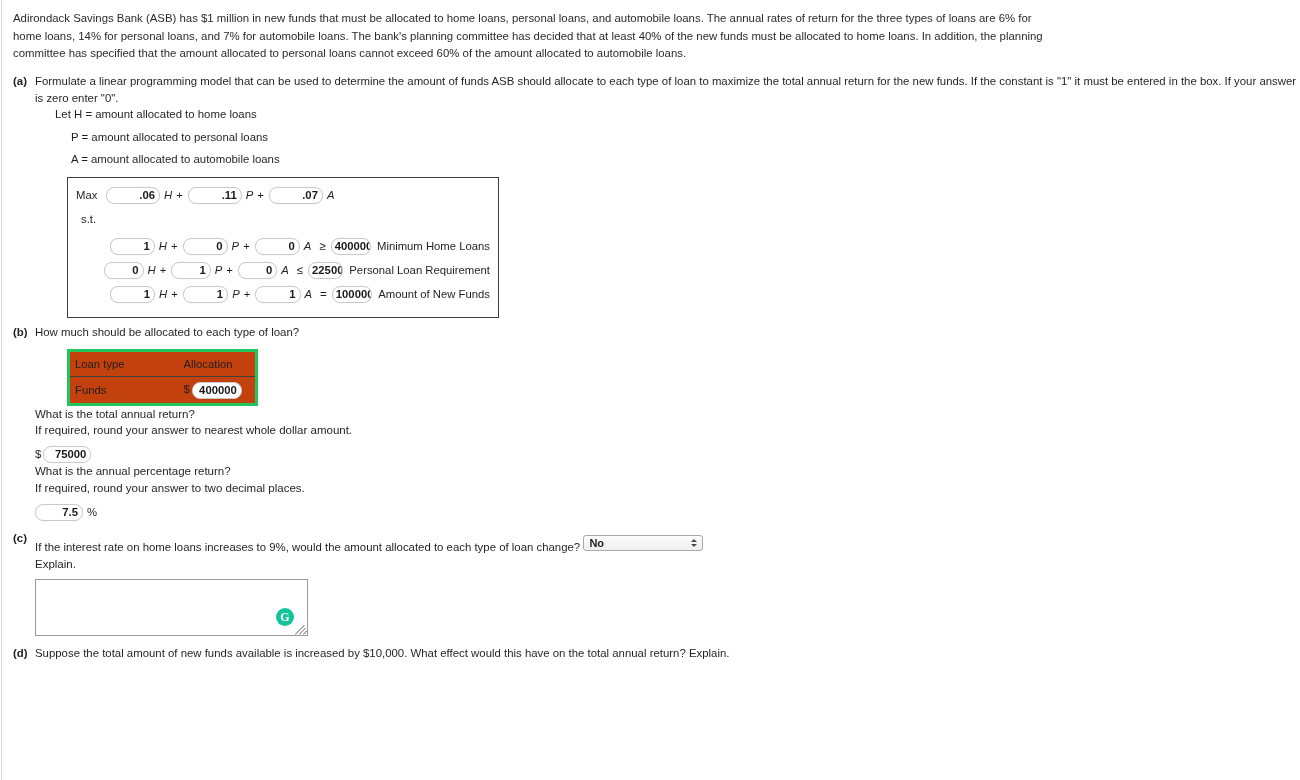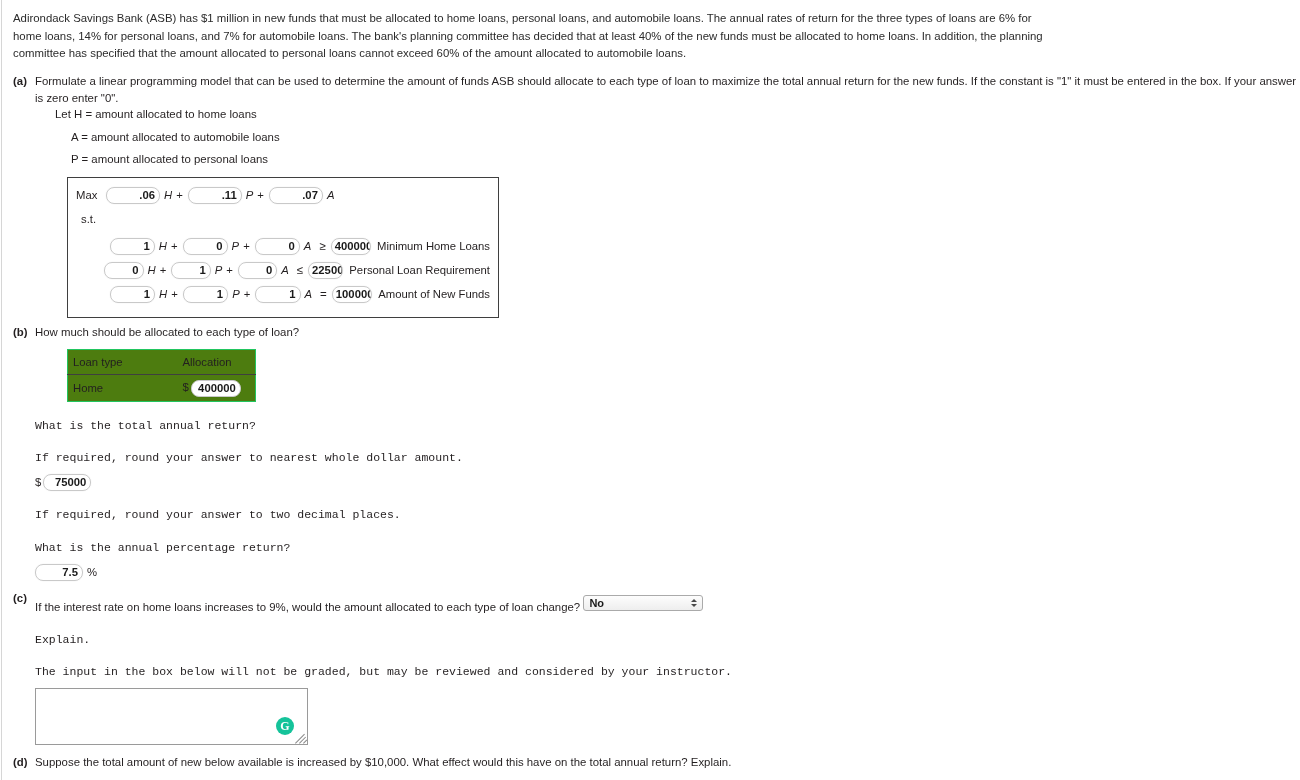--- a/index.html
+++ b/index.html
@@ -102,22 +102,22 @@
     padding: 0 4px 0 4px;
   }
   .plus { font-size: 11.3px; padding-right: 5px; }
   .rel  { font-size: 11.5px; padding: 0 5px 0 4px; }
   .con-name { font-size: 11.3px; padding-left: 6px; }
 
   
   table.alloc {
     border-collapse: collapse;
     margin: 8px 0 0 32px;
-    border: 1px solid #22c55e;
-    background: #4d7c0f;
+    border: 3px solid #22c55e;
+    background: #c2410c;
   }
   table.alloc th, table.alloc td {
     border: none;
     font-size: 11.3px;
     font-weight: normal;
     text-align: left;
     padding: 4px 8px 4px 5px;
     height: 24px;
   }
   table.alloc thead th { border-bottom: 1px solid #3f3f3f; }
@@ -195,40 +195,40 @@
     border-radius: 50%;
     background: #15c39a;
     color: #fff;
     font-size: 12px;
     font-weight: bold;
     line-height: 18px;
     text-align: center;
     font-family: "Liberation Serif", serif;
   }
 
-  .q-line { margin-top: 16px; font-family: Liberation Mono, monospace; }
+  .q-line { margin-top: 0; }
   .ans-line { margin-top: 7px; white-space: nowrap; }
   .pct { font-size: 11.3px; padding-left: 4px; }
 </style>
 </head>
 <body>
 
 <div class="left-rule"></div>
 
 <div class="page">
 
   <p class="intro">Adirondack Savings Bank (ASB) has $1 million in new funds that must be allocated to home loans, personal loans, and automobile loans. The annual rates of return for the three types of loans are 6% for home loans, 14% for personal loans, and 7% for automobile loans. The bank's planning committee has decided that at least 40% of the new funds must be allocated to home loans. In addition, the planning committee has specified that the amount allocated to personal loans cannot exceed 60% of the amount allocated to automobile loans.</p>
 
   <div class="part">
     <span class="part-letter">(a)</span>
     <span class="part-text">Formulate a linear programming model that can be used to determine the amount of funds ASB should allocate to each type of loan to maximize the total annual return for the new funds. If the constant is "1" it must be entered in the box. If your answer is zero enter "0".</span>
 
     <div class="indent1">Let H = amount allocated to home loans</div>
+    <div class="indent2">P = amount allocated to personal loans</div>
     <div class="indent2">A = amount allocated to automobile loans</div>
-    <div class="indent2">P = amount allocated to personal loans</div>
 
     <div class="model-box">
 
       <div class="model-row">
         <span class="lbl-max">Max</span>
         <span class="ibox w-coef">.06</span>
         <span class="var">H</span>
         <span class="plus">+</span>
         <span class="ibox w-coef">.11</span>
         <span class="var">P</span>
@@ -295,68 +295,67 @@
 
     <table class="alloc">
       <thead>
         <tr>
           <th class="c-type">Loan type</th>
           <th class="c-alloc">Allocation</th>
         </tr>
       </thead>
       <tbody>
         <tr>
-          <td>Home</td>
+          <td>Funds</td>
           <td class="cell-alloc">
             <span class="dollar">$</span><span class="ibox w-alloc">400000</span>
           </td>
         </tr>
       </tbody>
     </table>
 
     <div class="q-line">What is the total annual return?</div>
     <div class="q-line">If required, round your answer to nearest whole dollar amount.</div>
     <div class="ans-line">
       <span class="dollar">$</span><span class="ibox w-money">75000</span>
     </div>
 
+    <div class="q-line">What is the annual percentage return?</div>
     <div class="q-line">If required, round your answer to two decimal places.</div>
-    <div class="q-line">What is the annual percentage return?</div>
     <div class="ans-line">
       <span class="ibox w-pct">7.5</span><span class="pct">%</span>
     </div>
   </div>
 
   <div class="part" style="margin-top:9px;">
     <span class="part-letter">(c)</span>
     <span class="part-text">If the interest rate on home loans increases to 9%, would the amount allocated to each type of loan change?</span>
 
     <div class="sel-wrap">
       <div class="sel">No</div>
       <span class="sel-arrows">
         <i class="up"></i>
           <i class="down"></i>
       </span>
     </div>
 
     <div class="q-line">Explain.</div>
-    <div class="q-line">The input in the box below will not be graded, but may be reviewed and considered by your instructor.</div>
 
     <div class="ta-wrap">
       <div class="ta"></div>
       <div class="grammarly">G</div>
       <div class="ta-resize">
         <span class="l1"></span>
           <span class="l2"></span>
           <span class="l3"></span>
       </div>
     </div>
   </div>
 
   <div class="part" style="margin-top:9px;">
     <span class="part-letter">(d)</span>
-    <span class="part-text">Suppose the total amount of new below available is increased by $10,000. What effect would this have on the total annual return? Explain.</span>
+    <span class="part-text">Suppose the total amount of new funds available is increased by $10,000. What effect would this have on the total annual return? Explain.</span>
 
     
     
   </div>
 
 </div>
 
 </body></html>

